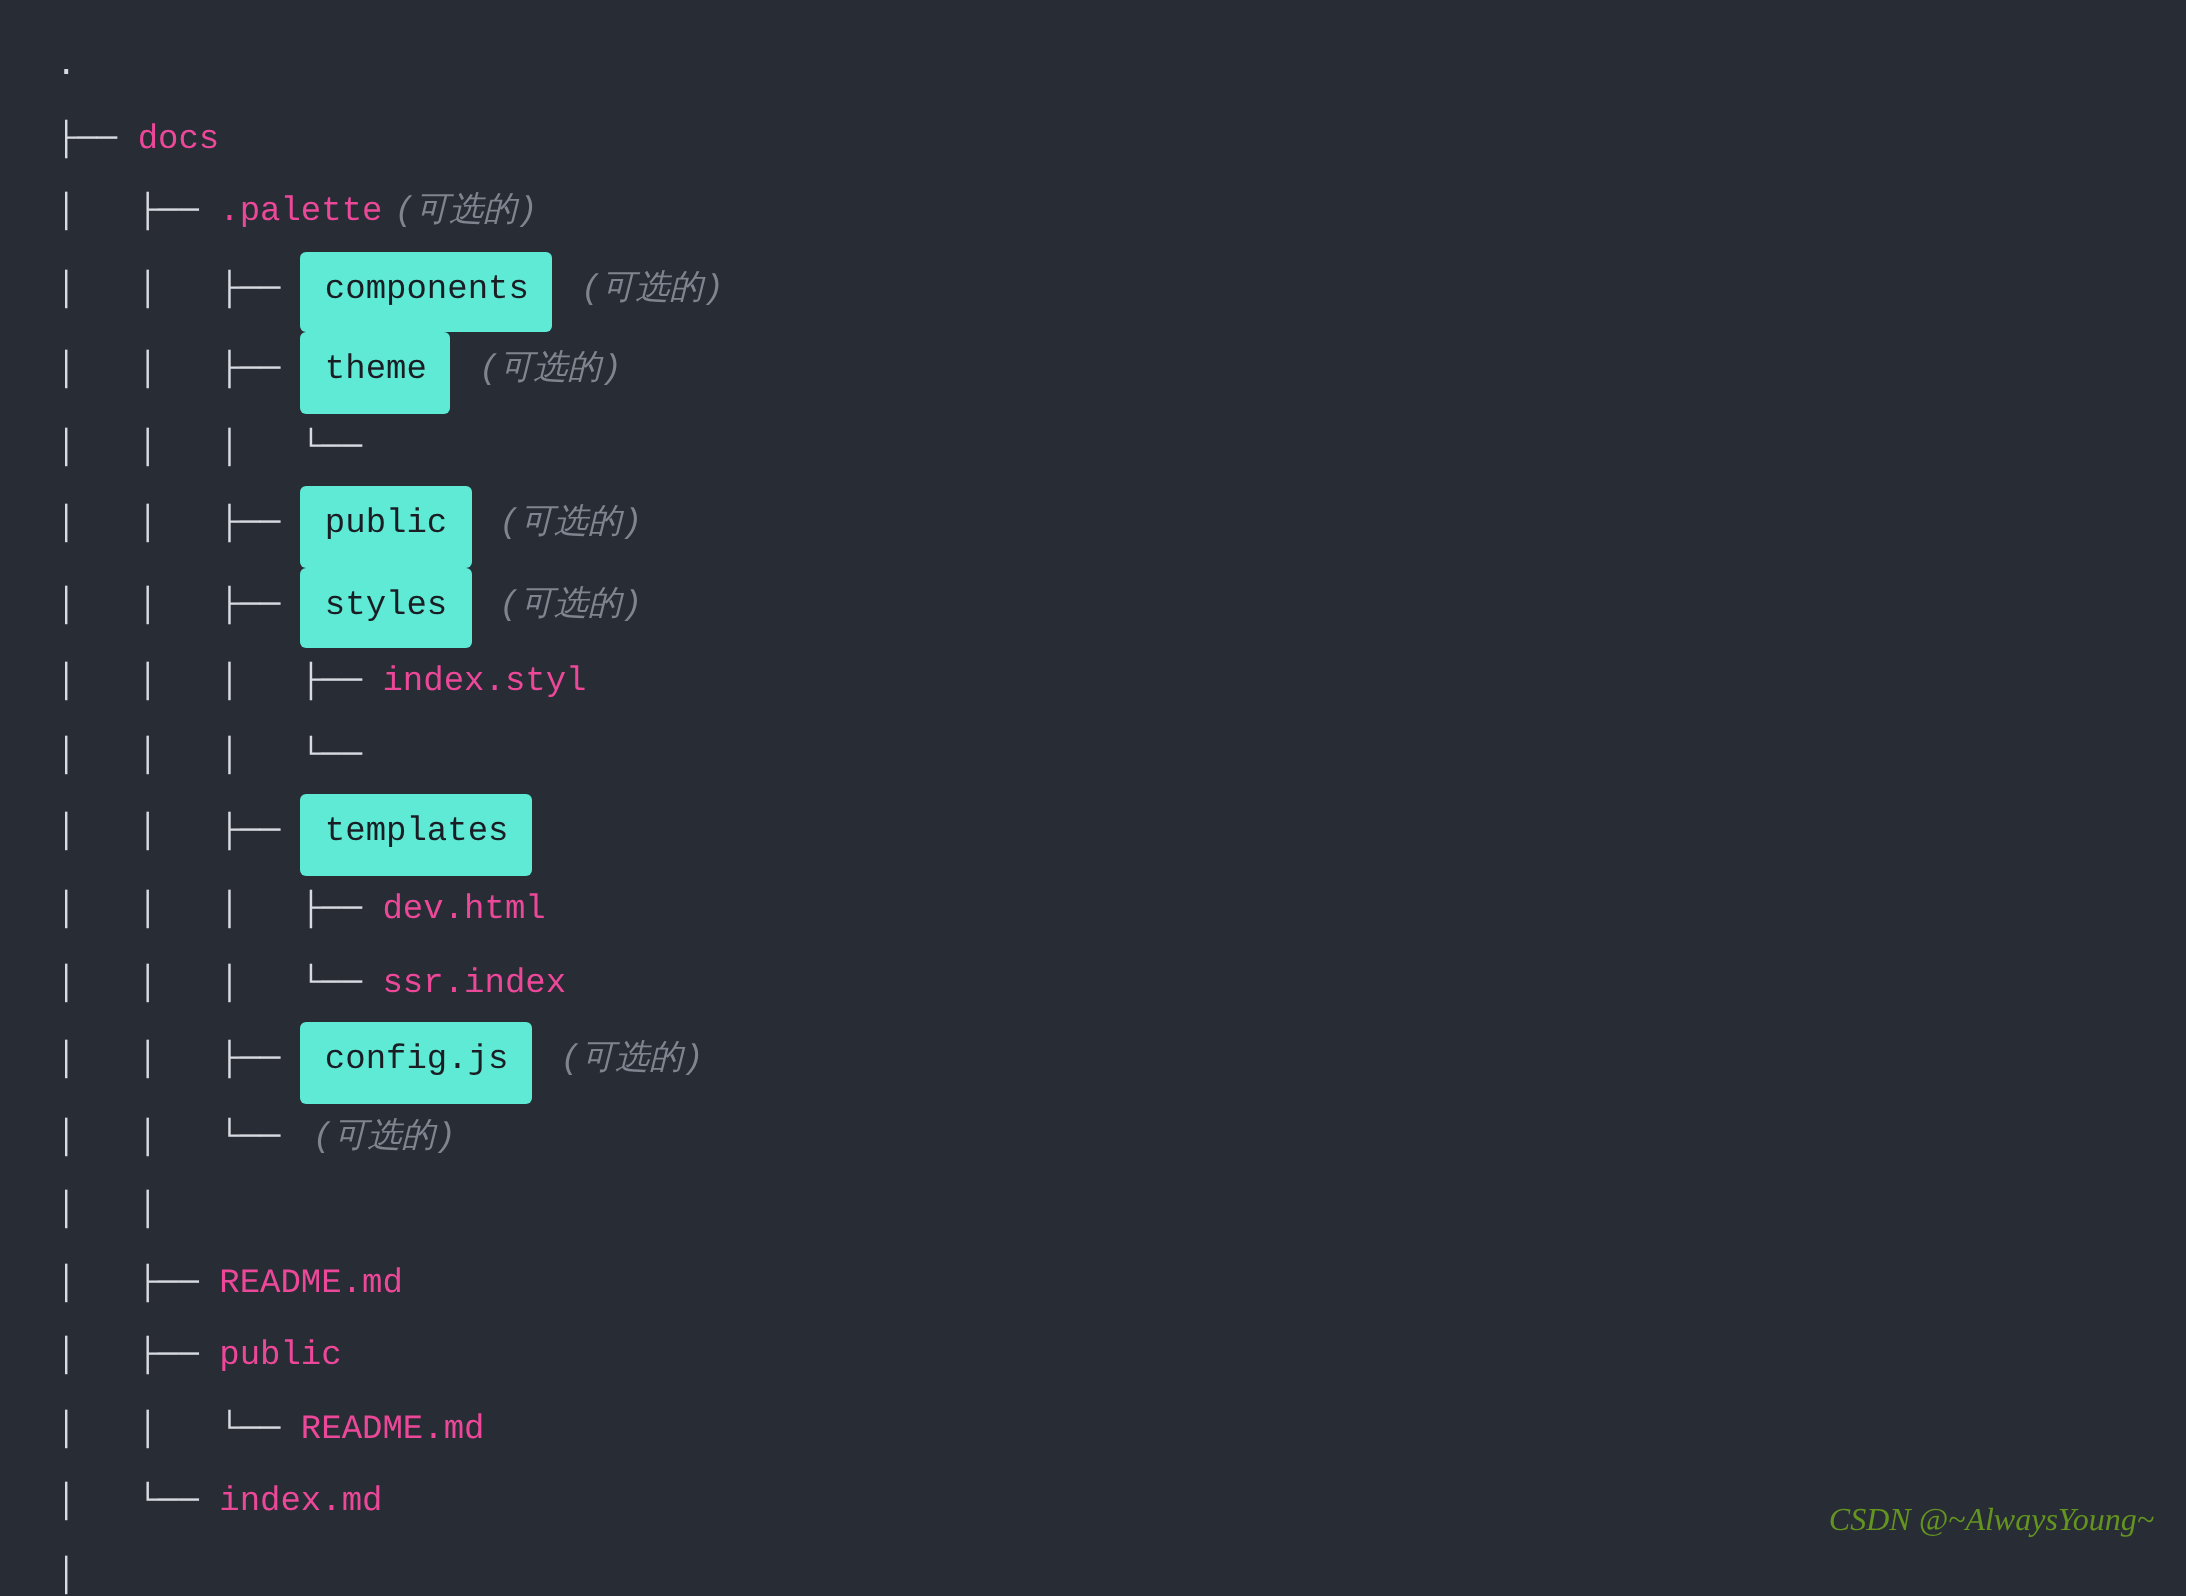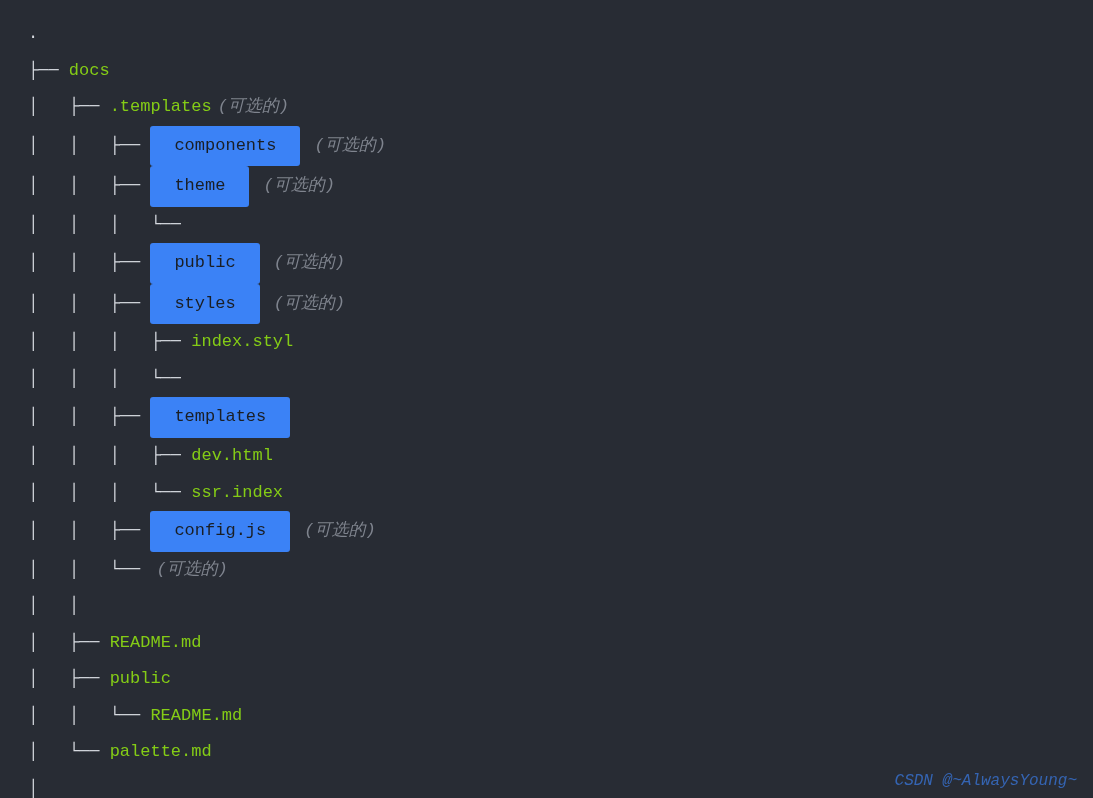--- a/index.html
+++ b/index.html
@@ -22,67 +22,67 @@
     .tree-line {
       white-space: pre;
       display: flex;
       align-items: center;
     }
     .tree-prefix {
       color: #d7dae0;
       white-space: pre;
     }
     .plain-text {
-      color: #84cc16;
+      color: #ec4899;
     }
     .highlighted {
-      background-color: #3b82f6;
+      background-color: #5eead4;
       color: #1a1e24;
-      padding: 2px 24px;
+      padding: 2px 12px;
       border-radius: 3px;
       display: inline-block;
       margin-right: 8px;
     }
     .comment {
       color: #7f848e;
       font-style: italic;
       margin-left: 6px;
       text-align: right;
     }
     .watermark {
       position: absolute;
-      bottom: 0;
+      bottom: 20px;
       right: 16px;
-      color: #3b82f6;
+      color: #84cc16;
       font-size: 16px;
       font-style: italic;
       opacity: 0.65;
-      font-family: Liberation Mono, monospace;
+      font-family: Liberation Serif, serif;
     }
   </style>
 </head>
 <body>
 
 <div id="tree-container">
     <div class="tree-line"><span class="tree-prefix">.</span></div>
     <div class="tree-line"><span class="tree-prefix">├── </span><span class="plain-text">docs</span></div>
-    <div class="tree-line"><span class="tree-prefix">│   ├── </span><span class="plain-text">.templates</span><span class="comment">(可选的)</span></div>
+    <div class="tree-line"><span class="tree-prefix">│   ├── </span><span class="plain-text">.palette</span><span class="comment">(可选的)</span></div>
     <div class="tree-line"><span class="tree-prefix">│   │   ├── </span><span class="highlighted">components</span><span class="comment">(可选的)</span></div>
     <div class="tree-line"><span class="tree-prefix">│   │   ├── </span><span class="highlighted">theme</span><span class="comment">(可选的)</span></div>
     <div class="tree-line"><span class="tree-prefix">│   │   │   └── </span></div>
     <div class="tree-line"><span class="tree-prefix">│   │   ├── </span><span class="highlighted">public</span><span class="comment">(可选的)</span></div>
     <div class="tree-line"><span class="tree-prefix">│   │   ├── </span><span class="highlighted">styles</span><span class="comment">(可选的)</span></div>
     <div class="tree-line"><span class="tree-prefix">│   │   │   ├── </span><span class="plain-text">index.styl</span></div>
     <div class="tree-line"><span class="tree-prefix">│   │   │   └── </span></div>
     <div class="tree-line"><span class="tree-prefix">│   │   ├── </span><span class="highlighted">templates</span></div>
     <div class="tree-line"><span class="tree-prefix">│   │   │   ├── </span><span class="plain-text">dev.html</span></div>
     <div class="tree-line"><span class="tree-prefix">│   │   │   └── </span><span class="plain-text">ssr.index</span></div>
     <div class="tree-line"><span class="tree-prefix">│   │   ├── </span><span class="highlighted">config.js</span><span class="comment">(可选的)</span></div>
     <div class="tree-line"><span class="tree-prefix">│   │   └── </span><span class="comment">(可选的)</span></div>
     <div class="tree-line"><span class="tree-prefix">│   │ </span></div>
     <div class="tree-line"><span class="tree-prefix">│   ├── </span><span class="plain-text">README.md</span></div>
     <div class="tree-line"><span class="tree-prefix">│   ├── </span><span class="plain-text">public</span></div>
     <div class="tree-line"><span class="tree-prefix">│   │   └── </span><span class="plain-text">README.md</span></div>
-    <div class="tree-line"><span class="tree-prefix">│   └── </span><span class="plain-text">palette.md</span></div>
+    <div class="tree-line"><span class="tree-prefix">│   └── </span><span class="plain-text">index.md</span></div>
     <div class="tree-line"><span class="tree-prefix">│ </span></div>
   </div>
 
 <div class="watermark">CSDN @~AlwaysYoung~</div>
 
 </body></html>

